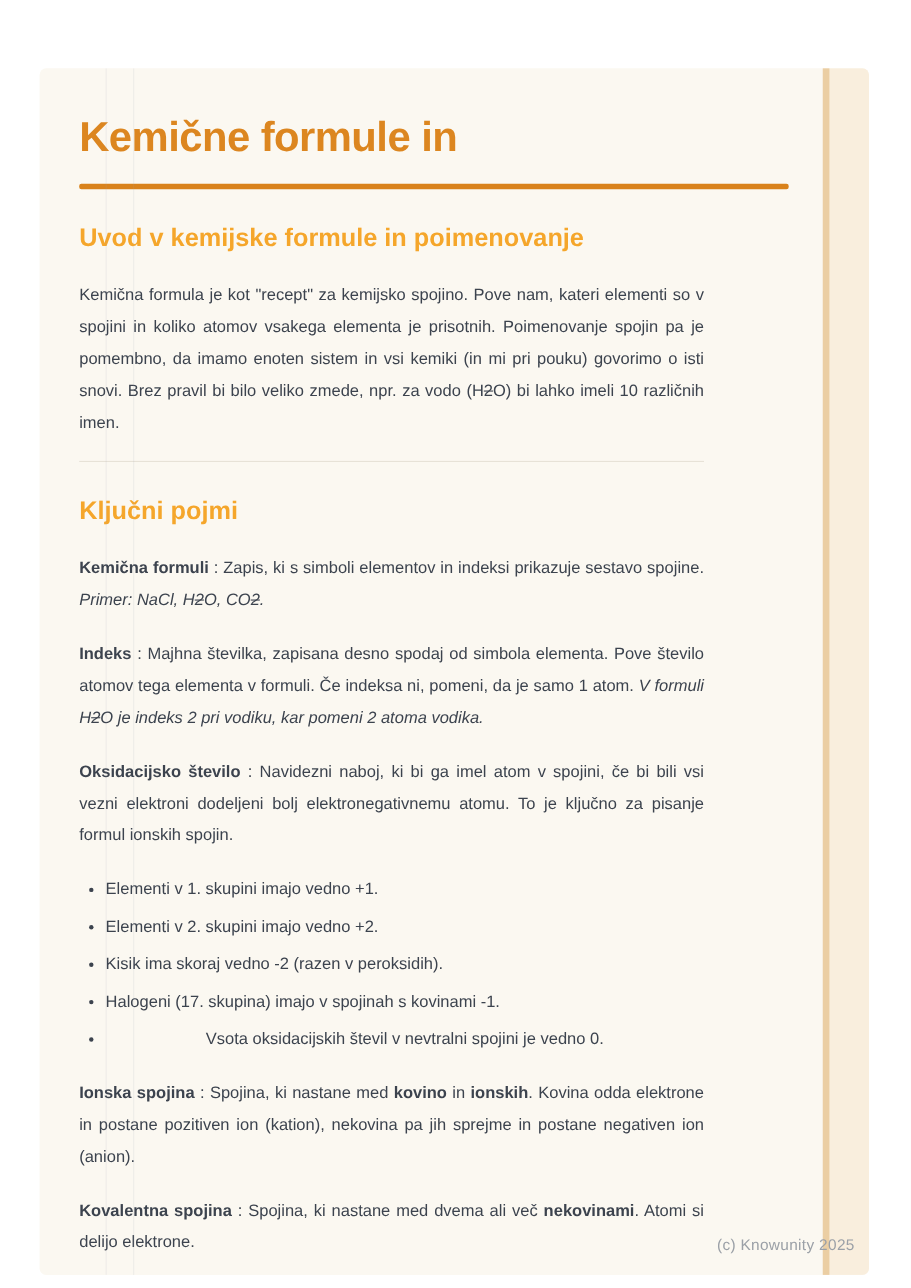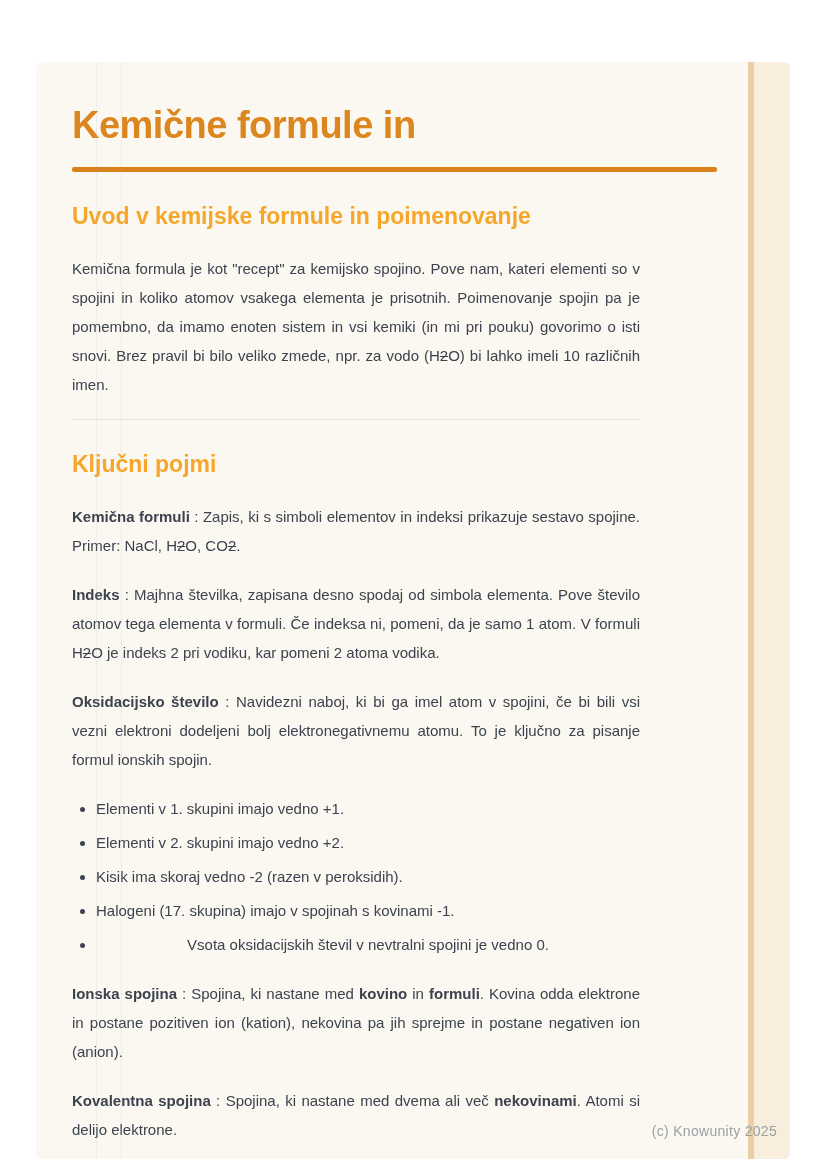--- a/index.html
+++ b/index.html
@@ -80,21 +80,21 @@
     color:var(--c-body);
     margin-bottom:13px;
   }
   #sections li:last-child{margin-bottom:0;text-align:center;}
   #sections hr{
     border:none;
     border-top:1px solid var(--c-divider);
     margin:14px 0 8px 0;
   }
   .seg-b{font-weight:700;}
-  .seg-i{}
+  .seg-i{font-style:italic;}
   .seg-s{text-decoration:line-through;}
   .stripe{
     position:absolute;top:0;right:0;
     width:42px;height:100%;
     background:var(--c-stripe-fill);
     border-left:6px solid var(--c-stripe-edge);
   }
   .footer{
     position:absolute;
     right:13px;bottom:20px;
@@ -128,20 +128,20 @@
         <p><span class="seg-b">Kemična formuli</span><span> : Zapis, ki s simboli elementov in indeksi prikazuje sestavo spojine. </span><span class="seg-i">Primer: NaCl, H</span><span class="seg-i seg-s">2</span><span class="seg-i">O, CO</span><span class="seg-i seg-s">2</span><span class="seg-i">.</span></p>
         <p><span class="seg-b">Indeks</span><span> : Majhna številka, zapisana desno spodaj od simbola elementa. Pove število atomov tega elementa v formuli. Če indeksa ni, pomeni, da je samo 1 atom. </span><span class="seg-i">V formuli H</span><span class="seg-i seg-s">2</span><span class="seg-i">O je indeks 2 pri vodiku, kar pomeni 2 atoma vodika.</span></p>
         <p><span class="seg-b">Oksidacijsko število</span><span> : Navidezni naboj, ki bi ga imel atom v spojini, če bi bili vsi vezni elektroni dodeljeni bolj elektronegativnemu atomu. To je ključno za pisanje formul ionskih spojin.</span></p>
         <ul>
           <li><span>Elementi v 1. skupini imajo vedno +1.</span></li>
           <li><span>Elementi v 2. skupini imajo vedno +2.</span></li>
           <li><span>Kisik ima skoraj vedno -2 (razen v peroksidih).</span></li>
           <li><span>Halogeni (17. skupina) imajo v spojinah s kovinami -1.</span></li>
           <li><span>Vsota oksidacijskih števil v nevtralni spojini je vedno 0.</span></li>
         </ul>
-        <p><span class="seg-b">Ionska spojina</span><span> : Spojina, ki nastane med </span><span class="seg-b">kovino</span><span> in </span><span class="seg-b">formuli</span><span>. Kovina odda elektrone in postane pozitiven ion (kation), nekovina pa jih sprejme in postane negativen ion (anion).</span></p>
+        <p><span class="seg-b">Ionska spojina</span><span> : Spojina, ki nastane med </span><span class="seg-b">kovino</span><span> in </span><span class="seg-b">ionskih</span><span>. Kovina odda elektrone in postane pozitiven ion (kation), nekovina pa jih sprejme in postane negativen ion (anion).</span></p>
         <p><span class="seg-b">Kovalentna spojina</span><span> : Spojina, ki nastane med dvema ali več </span><span class="seg-b">nekovinami</span><span>. Atomi si delijo elektrone.</span></p>
       </section>
     </div>
 
   <div class="stripe"></div>
   <div class="footer">(c) Knowunity 2025</div>
 </div>
 
 </body></html>

